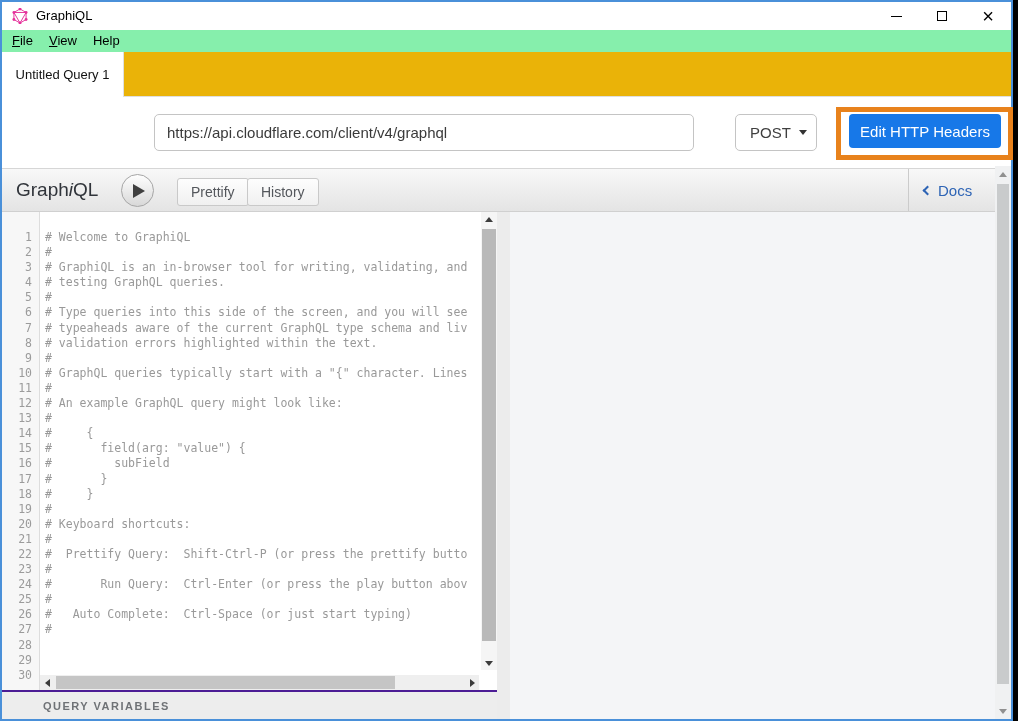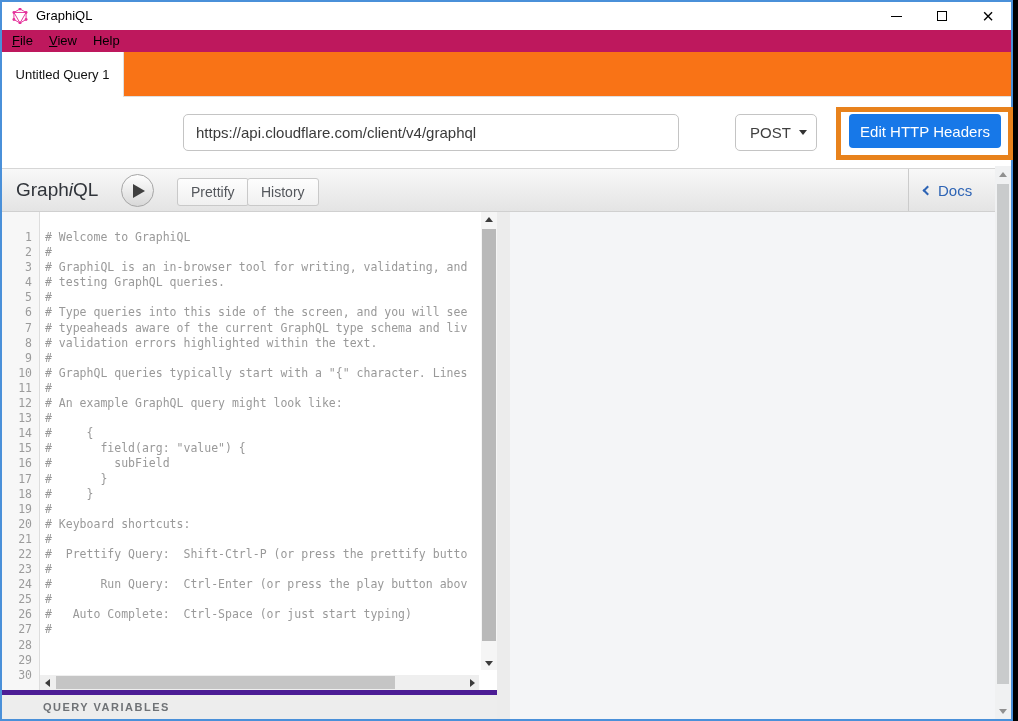--- a/index.html
+++ b/index.html
@@ -10,33 +10,33 @@
   .titlebar { position:absolute; left:0; top:0; width:100%; height:28px; background:#fff; }
   .titlebar .logo { position:absolute; left:10px; top:6px; width:16px; height:16px; }
   .titlebar .apptitle { position:absolute; left:34px; top:0; line-height:28px; font-size:13px; color:#000; }
   .wincontrols { position:absolute; right:0; top:0; height:28px; display:flex; }
   .winbtn { width:46px; height:28px; display:flex; align-items:center; justify-content:center; }
   .min-glyph { width:11px; height:1px; background:#000; }
   .max-glyph { width:10px; height:10px; border:1px solid #000; }
   .close-glyph { font-size:20px; font-weight:300; color:#000; line-height:20px; }
 
   
-  .menubar { position:absolute; left:0; top:28px; width:100%; height:22px; background:#be185d; display:flex; align-items:center; padding-left:2px; }
+  .menubar { position:absolute; left:0; top:28px; width:100%; height:22px; background:#86efac; display:flex; align-items:center; padding-left:2px; }
   .menu-item { font-size:13px; color:#000; padding:0 8px; line-height:22px; }
   .menu-item u { text-decoration:underline; }
 
   
-  .tabbar { position:absolute; left:0; top:50px; width:100%; height:45px; background:#f97316; }
+  .tabbar { position:absolute; left:0; top:50px; width:100%; height:45px; background:#eab308; }
   .tabbar-line { position:absolute; left:122px; right:0; bottom:0; height:1px; background:#dfdfdf; }
   .tab { position:absolute; left:0; top:0; width:122px; height:45px; border-right:1px solid #dfdfdf; display:flex; align-items:center; justify-content:center; font-size:13px; color:#111; background:#fff; }
 
   
   .endpoint-row { position:absolute; left:0; top:95px; width:100%; height:71px; background:#fff; }
   .endpoint-label { position:absolute; left:10px; top:0; height:71px; display:flex; align-items:center; font-size:15px; color:#17191c; }
-  .endpoint-input { position:absolute; left:152px; top:17px; width:496px; height:37px; border:1px solid #c4c4c4; border-radius:5px; font-family:"Liberation Sans", sans-serif; font-size:15px; color:#3a3a3a; padding:0 12px; outline:none; background:#fff;margin-left:29px; }
+  .endpoint-input { position:absolute; left:152px; top:17px; width:540px; height:37px; border:1px solid #c4c4c4; border-radius:5px; font-family:"Liberation Sans", sans-serif; font-size:15px; color:#3a3a3a; padding:0 12px; outline:none; background:#fff; }
   .method-label { position:absolute; left:672px; top:0; height:71px; display:flex; align-items:center; font-size:15px; color:#17191c; }
   .method-select { position:absolute; left:733px; top:17px; width:82px; height:37px; border:1px solid #c4c4c4; border-radius:5px; background:#fff; display:flex; align-items:center; justify-content:space-between; padding:0 9px 0 14px; font-size:15px; color:#3f3f3f; cursor:default; }
   .caret-down { width:0; height:0; border-left:4px solid transparent; border-right:4px solid transparent; border-top:5px solid #333; }
   .highlight-box { position:absolute; left:834px; top:10px; width:177px; height:53px; border:5px solid #e8821c; }
   .headers-btn { position:absolute; left:8px; top:2px; width:152px; height:34px; background:#1778e8; border:none; border-radius:4px; color:#fff; font-family:"Liberation Sans", sans-serif; font-size:15px; }
 
   
   .gql-toolbar { position:absolute; left:0; top:166px; width:993px; height:44px; background:linear-gradient(#f8f8f8,#e4e4e4); border-top:1px solid #d6d6d6; border-bottom:1px solid #d0d0d0; }
   .gql-title { position:absolute; left:14px; top:0; height:100%; display:flex; align-items:center; font-size:19px; color:#30343a; }
   .gql-title .it { font-style:italic; }
@@ -65,21 +65,21 @@
   .h-thumb { position:absolute; left:16px; top:1px; width:339px; height:13px; background:#c5c5c5; }
   .tri-up   { width:0;height:0;border-left:4px solid transparent;border-right:4px solid transparent;border-bottom:5px solid #3c3c3c; }
   .tri-down { width:0;height:0;border-left:4px solid transparent;border-right:4px solid transparent;border-top:5px solid #3c3c3c; }
   .tri-left { width:0;height:0;border-top:4px solid transparent;border-bottom:4px solid transparent;border-right:5px solid #3c3c3c; }
   .tri-right{ width:0;height:0;border-top:4px solid transparent;border-bottom:4px solid transparent;border-left:5px solid #3c3c3c; }
 
   .pane-divider { position:absolute; left:495px; top:210px; width:13px; height:507px; background:#ececec; }
   .result-pane { position:absolute; left:508px; top:210px; width:485px; height:507px; background:#f4f5f7; }
 
   
-  .qv-bar { position:absolute; left:0; top:688px; width:495px; height:29px; background:#ededed; border-top:5px solid #4c1d95; display:flex; align-items:center; }
+  .qv-bar { position:absolute; left:0; top:688px; width:495px; height:29px; background:#ededed; border-top:2px solid #4c1d95; display:flex; align-items:center; }
   .qv-label { font-size:11px; font-weight:bold; letter-spacing:1.5px; color:#6f7276; padding-left:41px; }
 
   
   .win-scroll { position:absolute; left:993px; top:164px; width:16px; height:553px; background:#f0f1f2; }
   .win-scroll .arrow { position:absolute; left:0; width:16px; height:16px; display:flex; align-items:center; justify-content:center; }
   .win-thumb { position:absolute; left:2px; top:18px; width:12px; height:500px; background:#c9cbcc; }
   .wtri-up   { width:0;height:0;border-left:4px solid transparent;border-right:4px solid transparent;border-bottom:5px solid #909090; }
   .wtri-down { width:0;height:0;border-left:4px solid transparent;border-right:4px solid transparent;border-top:5px solid #909090; }
 </style>
 </head>

